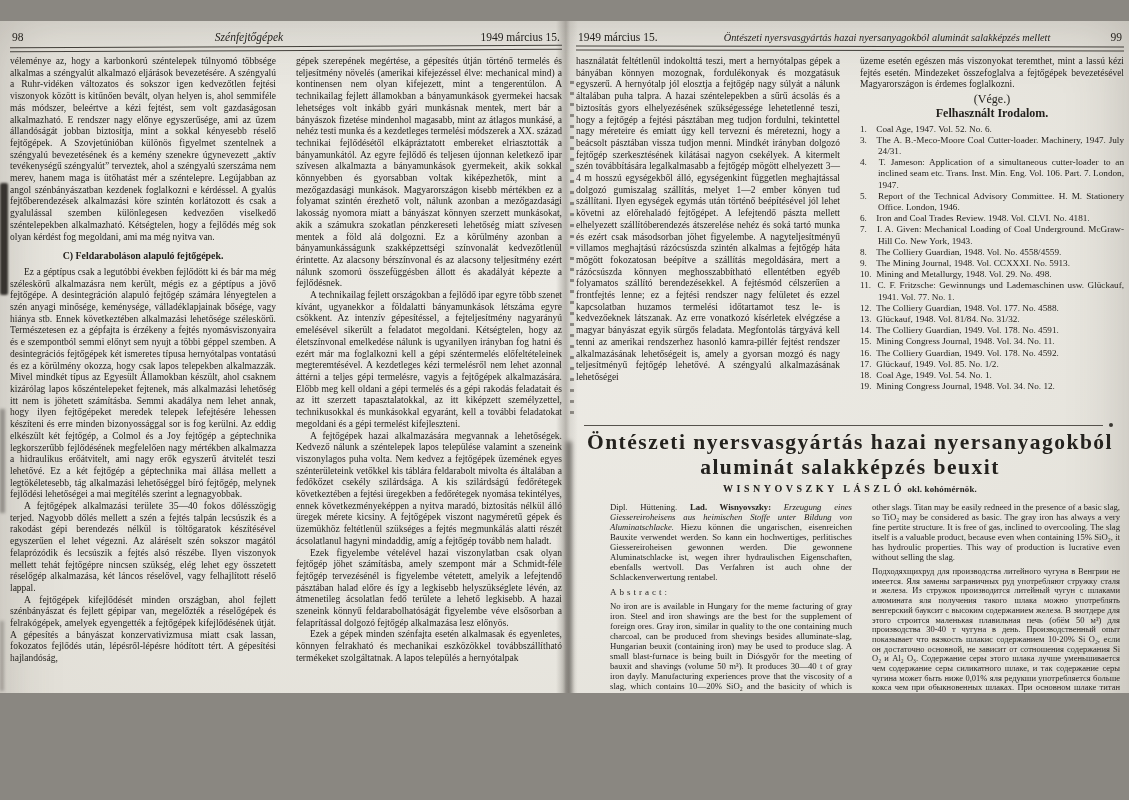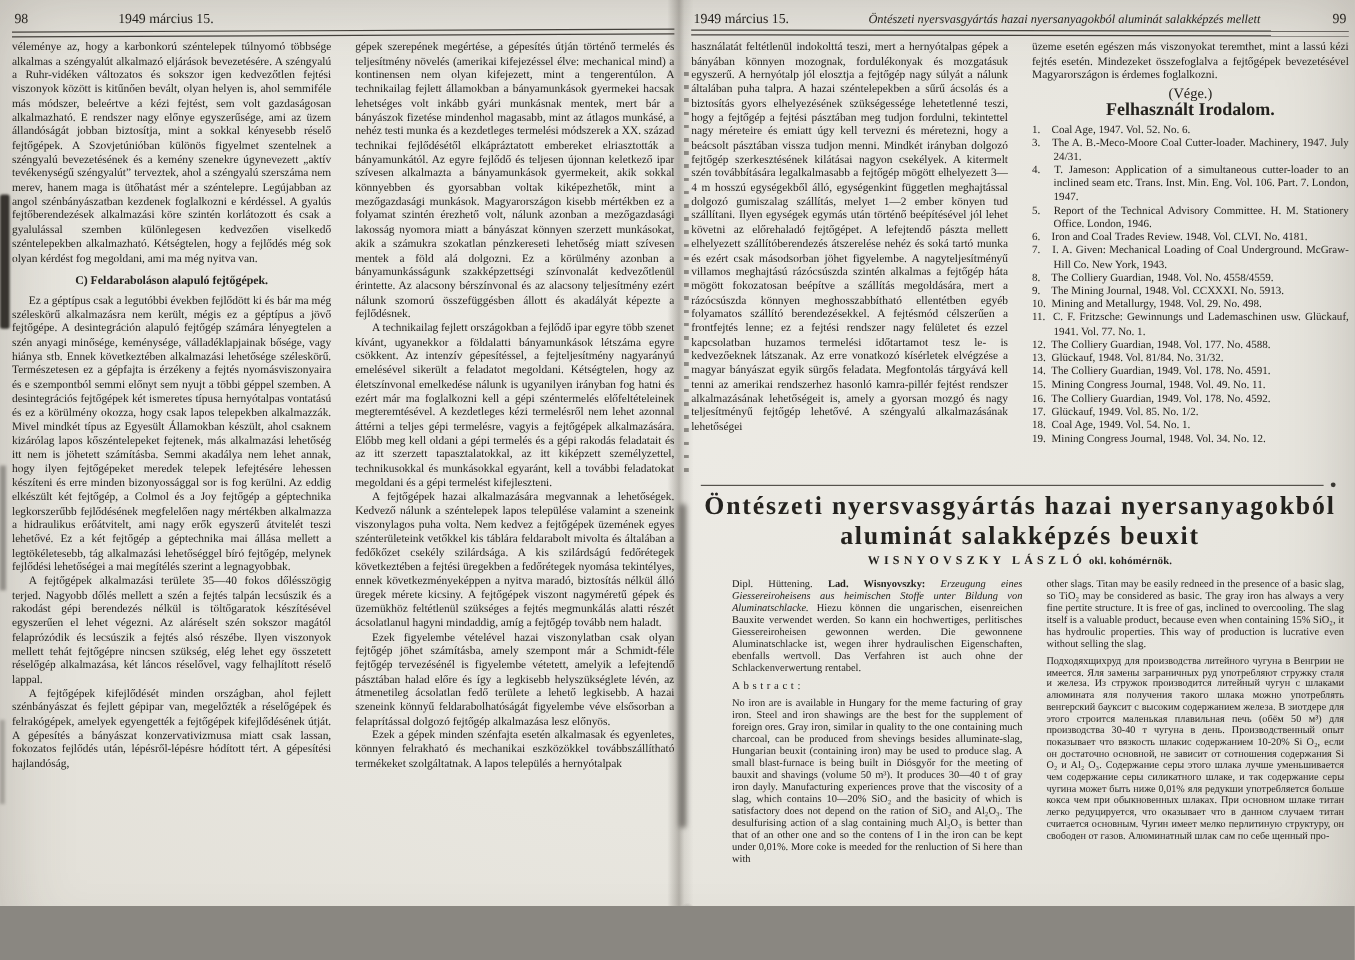--- a/index.html
+++ b/index.html
@@ -1,19 +1,19 @@
 <!DOCTYPE html>
 <html><head>
 <meta charset="utf-8">
 <style>
   html,body{margin:0;padding:0;background:#8a8781;}
-  .scan{position:relative;width:1129px;height:755px;overflow:hidden;
+  .scan{position:relative;width:1129px;height:672px;overflow:hidden;
     background:#eae8e2;
     background-image:radial-gradient(ellipse at 50% 40%, #edebe5 0%, #e8e6df 60%, #e2dfd7 100%);
-    font-family:"Liberation Serif","DejaVu Serif",serif;color:#24221e;}
+    font-family:"Liberation Serif","DejaVu Serif",serif;color:#24221e;margin-top:21px;}
   .page{position:absolute;top:6px;height:794px;}
   .page-left{left:10px;width:552px;}
   .page-right{left:576px;width:548px;}
   .phead{display:flex;align-items:baseline;font-size:11.5px;padding:4px 2px 2px 2px;}
   .phead .pnum{width:46px;}
   .phead .prun{flex:1;text-align:center;font-style:italic;}
   .phead .pdate{width:120px;text-align:right;}
   .page-right .phead .pdate{width:120px;text-align:left;}
   .page-right .phead .prun{font-size:10.3px;}
   .page-right .phead .pnum{text-align:right;}
@@ -21,21 +21,21 @@
   .page-right .double-rule{transform:rotate(0.1deg);}
   .cols{display:flex;gap:20px;}
   .col{flex:1;min-width:0;}
   .body-text{font-size:9.5px;line-height:11.7px;text-align:justify;}
   .body-text p{margin:0;text-indent:14px;}
   .noindent-first p:first-of-type{text-indent:0;}
   .lp-cols{height:736px;overflow:hidden;}
   .rp-top{height:366px;overflow:hidden;}
   .sec-heading{margin:7px 0 5px 0;text-align:center;font-size:9.9px;font-weight:bold;}
   .vege{text-align:center;margin:3px 0 2px 0;font-size:12px;}
-  .bib-heading{text-align:center;font-weight:bold;font-size:15px;margin:2px 0 4px 0;}
+  .bib-heading{text-align:center;font-weight:bold;font-size:12px;margin:2px 0 4px 0;}
   .refs{list-style:none;margin:0;padding:0;font-size:9.2px;line-height:11.2px;text-align:justify;}
   .refs li{margin:0;padding-left:18px;text-indent:-18px;}
   .ref-num{display:inline-block;min-width:14px;text-indent:0;}
   .separator{display:flex;align-items:center;margin:1px 8px 3px 8px;}
   .sep-line{flex:1;border-top:1px solid #55524c;}
   .sep-dot{width:4px;height:4px;border-radius:50%;background:#3a3833;margin:0 3px 0 6px;}
   .art-title{margin:2px 0 3px 0;text-align:center;font-size:21.5px;line-height:25px;font-weight:bold;letter-spacing:1.5px;}
   .art-author{text-align:center;font-size:10px;margin:3px 0 8px 0;}
   .author-name{font-weight:bold;letter-spacing:3.5px;}
   .author-suffix{font-weight:bold;font-size:8.8px;letter-spacing:0.2px;}
@@ -60,20 +60,21 @@
   .vignette{left:0;top:0;width:1129px;height:800px;box-shadow:inset 0 0 60px rgba(70,64,55,0.25);}
 </style>
 </head>
 <body>
 
 <div class="scan">
 
   <div class="page page-left">
     <div class="phead">
       <span class="pnum">98</span>
+      <span class="prun">Szénfejtőgépek</span>
       <span class="pdate">1949 március 15.</span>
     </div>
     <div class="double-rule"></div>
     <div class="cols lp-cols">
       <div class="col body-text">
         <div class="noindent-first">
 
         <p class="para">véleménye az, hogy a karbonkorú széntelepek túlnyomó többsége alkalmas a széngyalút alkalmazó eljárások bevezetésére. A széngyalú a Ruhr-vidéken változatos és sokszor igen kedvezőtlen fejtési viszonyok között is kitűnően bevált, olyan helyen is, ahol semmiféle más módszer, beleértve a kézi fejtést, sem volt gazdaságosan alkalmazható. E rendszer nagy előnye egyszerűsége, ami az üzem állandóságát jobban biztosítja, mint a sokkal kényesebb réselő fejtőgépek. A Szovjetúnióban különös figyelmet szentelnek a széngyalú bevezetésének és a kemény szenekre úgynevezett „aktív tevékenységű széngyalút” terveztek, ahol a széngyalú szerszáma nem merev, hanem maga is ütőhatást mér a széntelepre. Legújabban az angol szénbányászatban kezdenek foglalkozni e kérdéssel. A gyalús fejtőberendezések alkalmazási köre szintén korlátozott és csak a gyalulással szemben különlegesen kedvezően viselkedő széntelepekben alkalmazható. Kétségtelen, hogy a fejlődés még sok olyan kérdést fog megoldani, ami ma még nyitva van.</p>
           </div>
         <h3 class="sec-heading">C) Feldaraboláson alapuló fejtőgépek.</h3>
@@ -141,21 +142,21 @@
             <li class="ref"><span class="ref-num">10.</span> <span class="ref-text">Mining and Metallurgy, 1948. Vol. 29. No. 498.</span></li>
 
             <li class="ref"><span class="ref-num">11.</span> <span class="ref-text">C. F. Fritzsche: Gewinnungs und Lademaschinen usw. Glückauf, 1941. Vol. 77. No. 1.</span></li>
 
             <li class="ref"><span class="ref-num">12.</span> <span class="ref-text">The Colliery Guardian, 1948. Vol. 177. No. 4588.</span></li>
 
             <li class="ref"><span class="ref-num">13.</span> <span class="ref-text">Glückauf, 1948. Vol. 81/84. No. 31/32.</span></li>
 
             <li class="ref"><span class="ref-num">14.</span> <span class="ref-text">The Colliery Guardian, 1949. Vol. 178. No. 4591.</span></li>
 
-            <li class="ref"><span class="ref-num">15.</span> <span class="ref-text">Mining Congress Journal, 1948. Vol. 49. No. 11.</span></li>
+            <li class="ref"><span class="ref-num">15.</span> <span class="ref-text">Mining Congress Journal, 1948. Vol. 34. No. 11.</span></li>
 
             <li class="ref"><span class="ref-num">16.</span> <span class="ref-text">The Colliery Guardian, 1949. Vol. 178. No. 4592.</span></li>
 
             <li class="ref"><span class="ref-num">17.</span> <span class="ref-text">Glückauf, 1949. Vol. 85. No. 1/2.</span></li>
 
             <li class="ref"><span class="ref-num">18.</span> <span class="ref-text">Coal Age, 1949. Vol. 54. No. 1.</span></li>
 
             <li class="ref"><span class="ref-num">19.</span> <span class="ref-text">Mining Congress Journal, 1948. Vol. 34. No. 12.</span></li>
 
           </ol>

